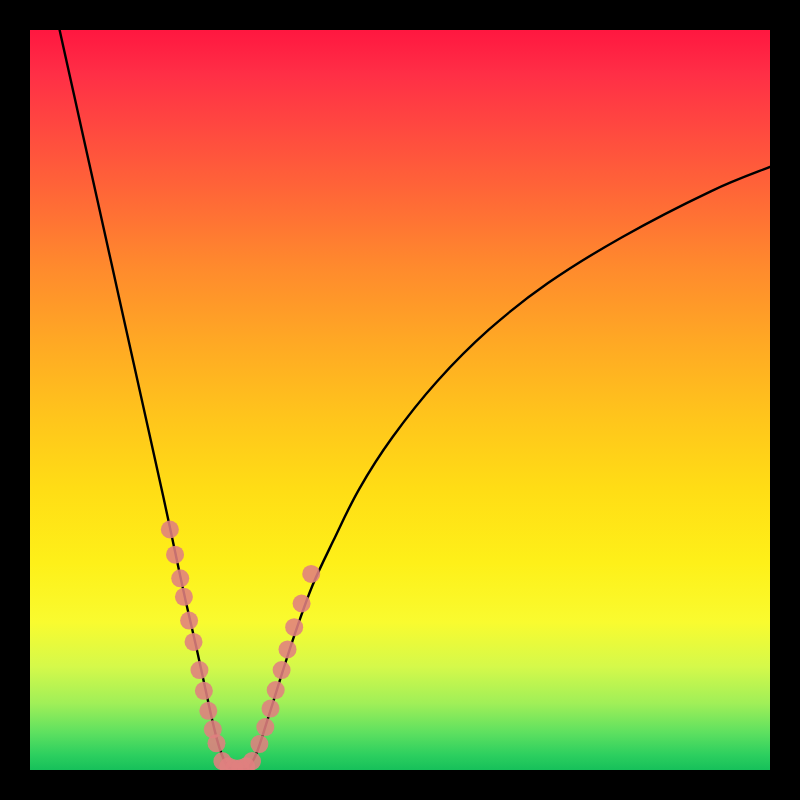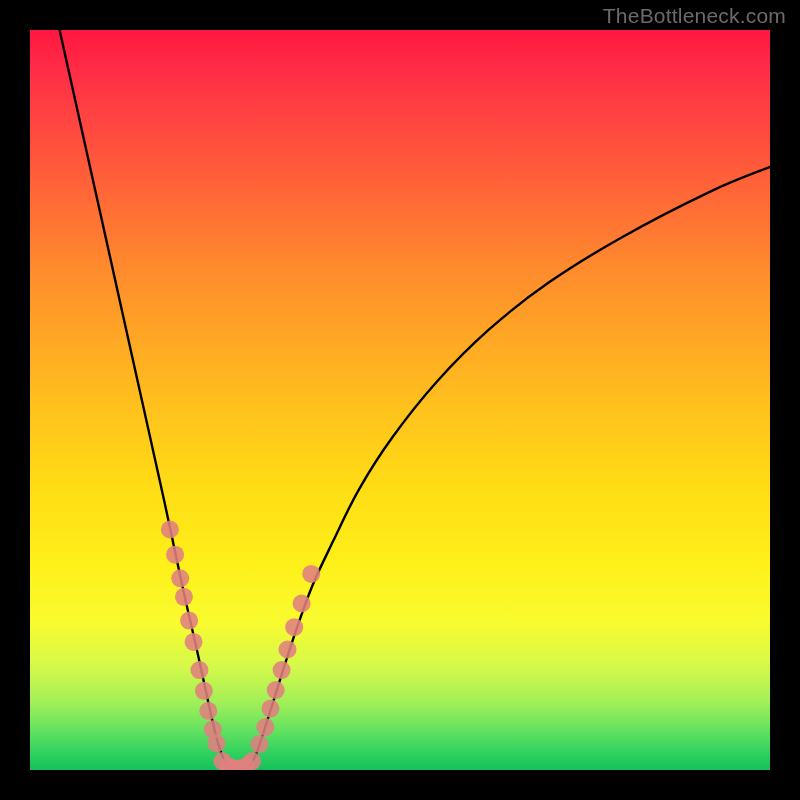--- a/index.html
+++ b/index.html
@@ -68,21 +68,20 @@
     width: 740px;
     height: 740px;
     overflow: visible;
     z-index: 10;
   }
 </style>
 </head>
 <body>
 
 <div class="outer">
-  <div class="watermark">TheBottleneck.com</div>
   <div class="plot-area">
     <svg class="curves">
         <path d="M 29.60 0.00 C 32.26 11.99, 39.07 42.62, 44.40 66.60 C 49.73 90.58, 53.87 109.22, 59.20 133.20 C 64.53 157.18, 68.67 175.82, 74.00 199.80 C 79.33 223.78, 83.47 242.42, 88.80 266.40 C 94.13 290.38, 98.27 309.02, 103.60 333.00 C 108.93 356.98, 113.07 375.62, 118.40 399.60 C 123.73 423.58, 128.54 444.89, 133.20 466.20 C 137.86 487.51, 140.30 499.35, 144.30 518.00 C 148.30 536.65, 151.40 551.82, 155.40 569.80 C 159.40 587.78, 162.77 601.25, 166.50 617.90 C 170.23 634.55, 173.06 648.31, 176.12 662.30 C 179.18 676.29, 181.12 685.61, 183.52 695.60 C 185.92 705.59, 187.44 711.41, 189.44 717.80 C 191.44 724.19, 192.89 727.52, 194.62 731.12 C 196.35 734.72, 198.26 736.58, 199.06 737.78" fill="none" stroke="#000000" stroke-width="2.4" stroke-linecap="round"></path>
         <path d="M 218.30 737.78 C 218.97 736.85, 220.40 735.53, 222.00 732.60 C 223.60 729.67, 225.05 727.09, 227.18 721.50 C 229.31 715.91, 231.04 710.18, 233.84 701.52 C 236.64 692.86, 239.26 684.46, 242.72 673.40 C 246.18 662.34, 248.82 653.42, 253.08 640.10 C 257.34 626.78, 261.07 614.72, 266.40 599.40 C 271.73 584.08, 276.02 570.98, 282.68 555.00 C 289.34 539.02, 295.01 527.92, 303.40 510.60 C 311.79 493.28, 318.64 477.45, 329.30 458.80 C 339.96 440.15, 348.61 426.31, 362.60 407.00 C 376.59 387.69, 389.68 370.81, 407.00 351.50 C 424.32 332.19, 438.82 317.42, 458.80 299.70 C 478.78 281.98, 494.02 269.73, 518.00 253.08 C 541.98 236.43, 562.70 223.72, 592.00 207.20 C 621.30 190.68, 654.16 173.97, 680.80 161.32 C 707.44 148.67, 729.34 141.30, 740.00 136.90" fill="none" stroke="#000000" stroke-width="2.4" stroke-linecap="round"></path>
         <path d="M 199.06 737.78 C 199.86 738.05, 201.77 738.97, 203.50 739.26 C 205.23 739.55, 206.68 739.41, 208.68 739.41 C 210.68 739.41, 212.87 739.55, 214.60 739.26 C 216.33 738.97, 217.63 738.05, 218.30 737.78" fill="none" stroke="#000000" stroke-width="2.4" stroke-linecap="round"></path>
       </svg>
     <svg class="dots">
         <circle cx="139.86" cy="499.50" r="9" fill="#e08080" fill-opacity="0.88"></circle>
         <circle cx="145.04" cy="524.66" r="9" fill="#e08080" fill-opacity="0.88"></circle>
         <circle cx="150.22" cy="548.34" r="9" fill="#e08080" fill-opacity="0.88"></circle>

